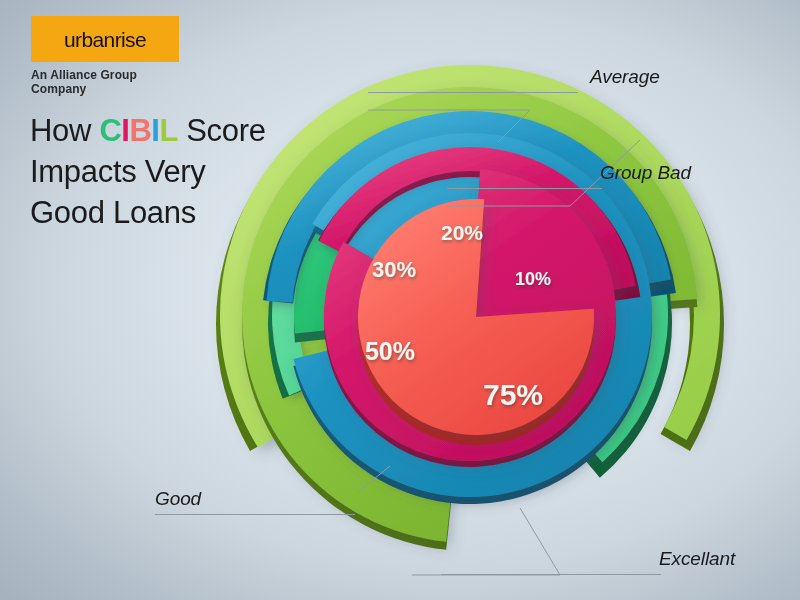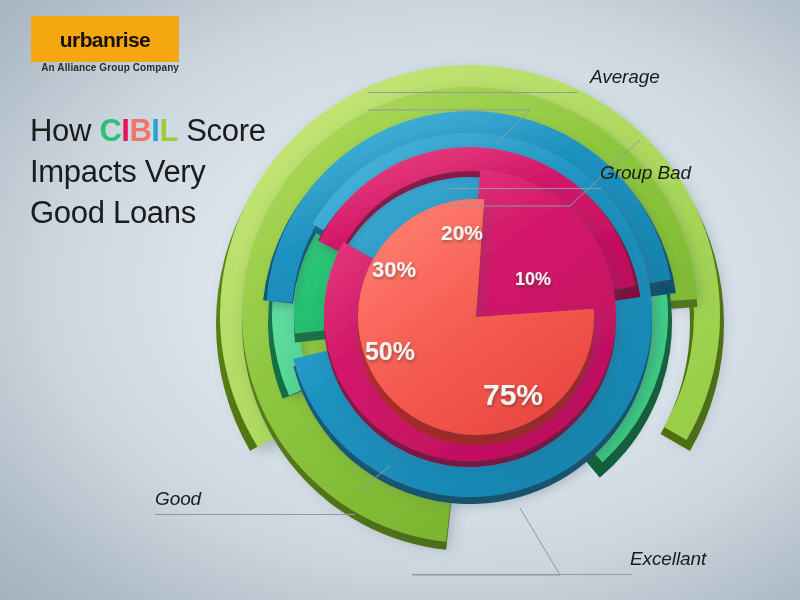--- a/index.html
+++ b/index.html
@@ -19,26 +19,26 @@
   }
 
   
   #logo-block { position:absolute; left:31px; top:16px; width:148px; }
   #logo-box {
     width:148px; height:46px;
     background:#f5a712;
     display:flex; align-items:center; justify-content:center;
   }
   #logo-word {
-    font-size:21px; font-weight:700; letter-spacing:-0.6px;
+    font-size:21px; font-weight:400; letter-spacing:-0.6px;
     color:#15110c; line-height:1;
   }
   #logo-tag {
-    width:148px; text-align:right;
-    font-size:10px; font-weight:700; color:#2b2b2b; letter-spacing:0.1px;
+    margin-top:6px; width:148px; text-align:left;
+    font-size:12px; font-weight:700; color:#2b2b2b; letter-spacing:0.1px;
   }
 
   
   #headline {
     position:absolute; left:30px; top:110px; width:360px;
     font-size:31px; font-weight:400; line-height:1.33;
     color:#1b1b1b; letter-spacing:-0.3px;
   }
   #headline .brand { font-weight:700; letter-spacing:-0.5px; }
   #headline .brand span { display:inline; }
@@ -53,21 +53,21 @@
     white-space:nowrap; letter-spacing:-0.1px;
   }
   .callout .rule { height:1px; background:#8d9aa4; }
 
   #callout-average { left:590px; top:66px; }
   #callout-average .rule { width:210px; margin-left:-222px; margin-top:4px; }
   #callout-verybad { left:600px; top:162px; }
   #callout-verybad .rule { width:155px; margin-left:-153px; margin-top:4px; }
   #callout-good { left:155px; top:488px; }
   #callout-good .rule { width:200px; margin-top:4px; }
-  #callout-excellant { left:630px; top:548px;text-align:right; }
+  #callout-excellant { left:659px; top:548px;text-align:right; }
   #callout-excellant .rule { width:220px; margin-left:-218px; margin-top:4px; }
 </style>
 </head>
 <body>
 
 <div id="stage">
 
   <div id="logo-block">
     <div id="logo-box">
       <div id="logo-word">urbanrise</div>

